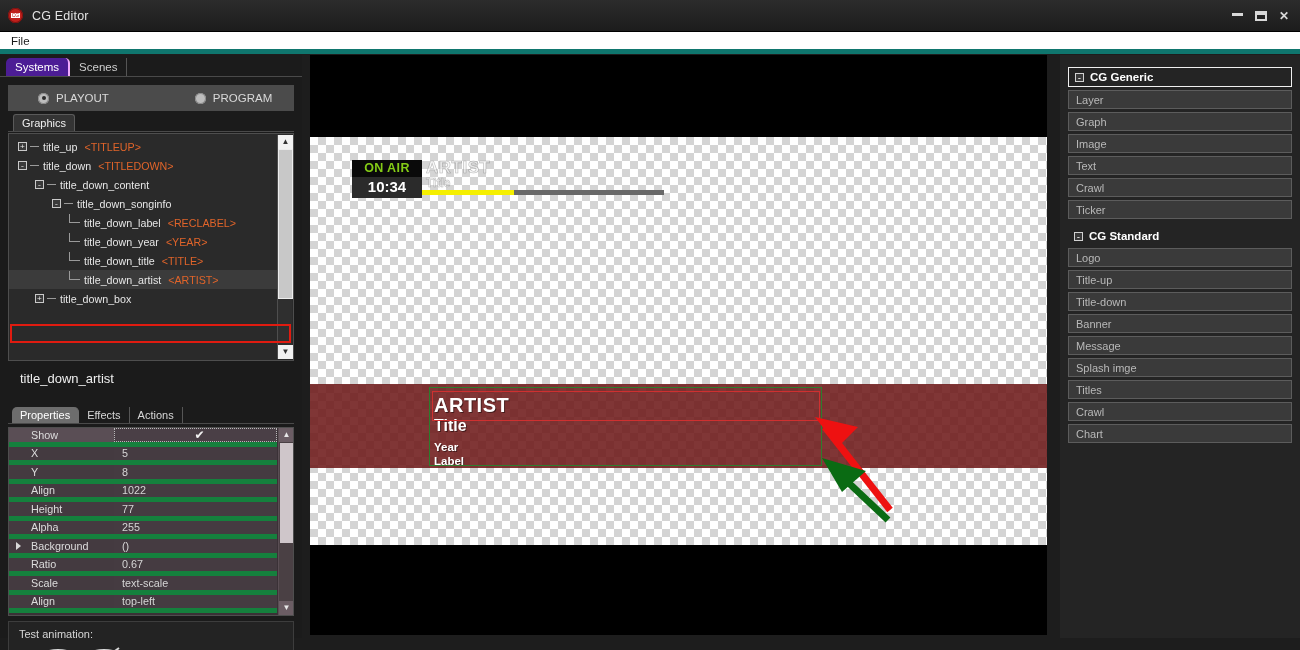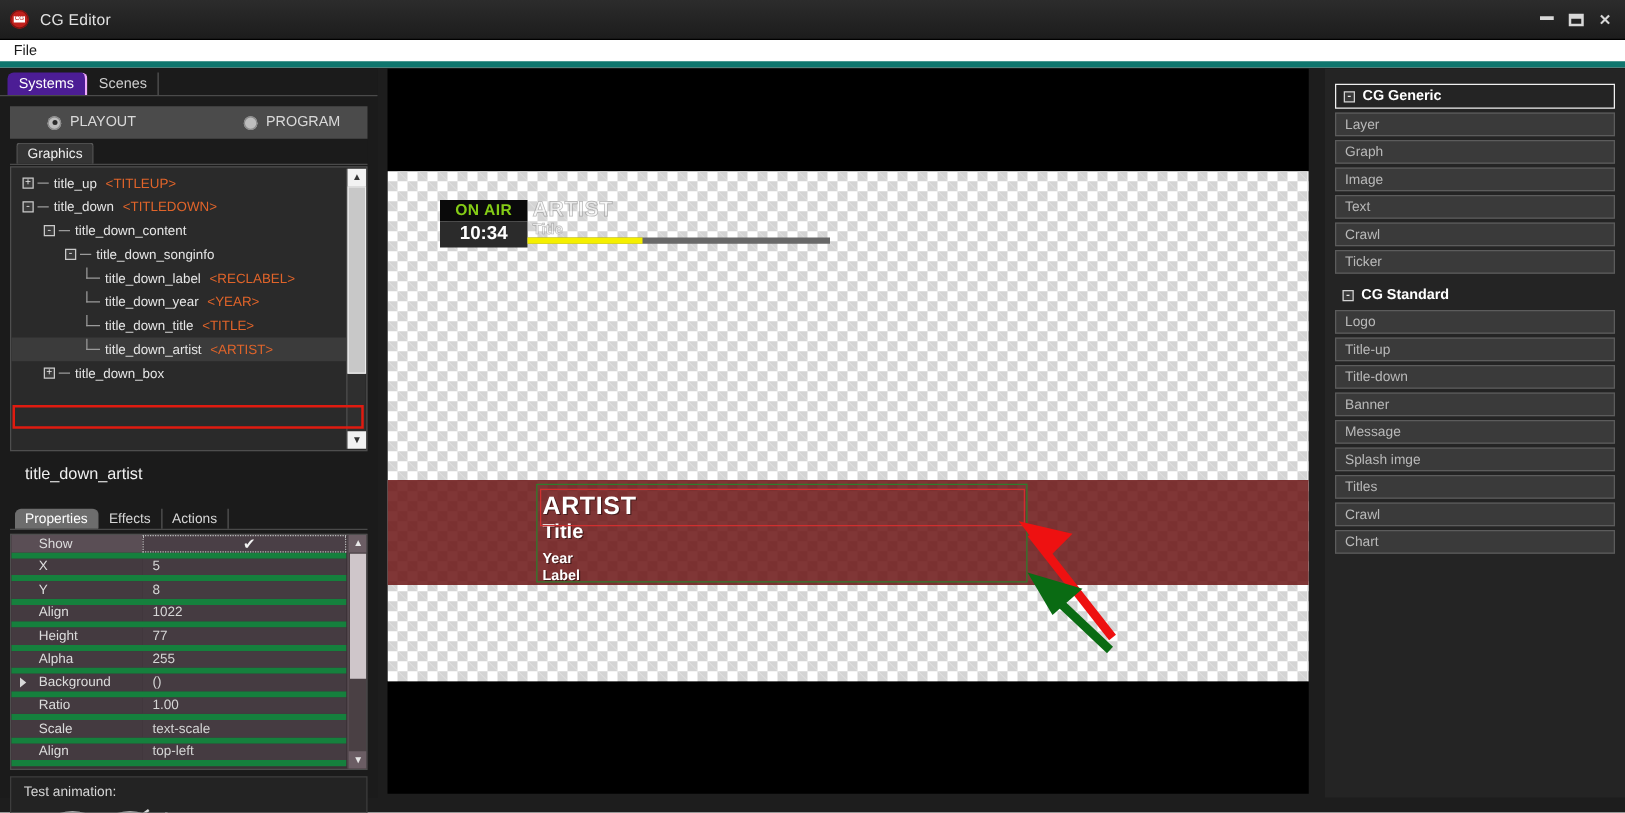--- a/index.html
+++ b/index.html
@@ -349,21 +349,21 @@
             <div class="pk">Alpha</div>
             <div class="pv">255</div>
           </div>
           <div class="prow">
             <span class="arrow"></span>
             <div class="pk">Background</div>
             <div class="pv">()</div>
           </div>
           <div class="prow">
             <div class="pk">Ratio</div>
-            <div class="pv">1.00</div>
+            <div class="pv">0.67</div>
           </div>
           <div class="prow">
             <div class="pk">Scale</div>
             <div class="pv">text-scale</div>
           </div>
           <div class="prow">
             <div class="pk">Align</div>
             <div class="pv">top-left</div>
           </div>
         </div>

